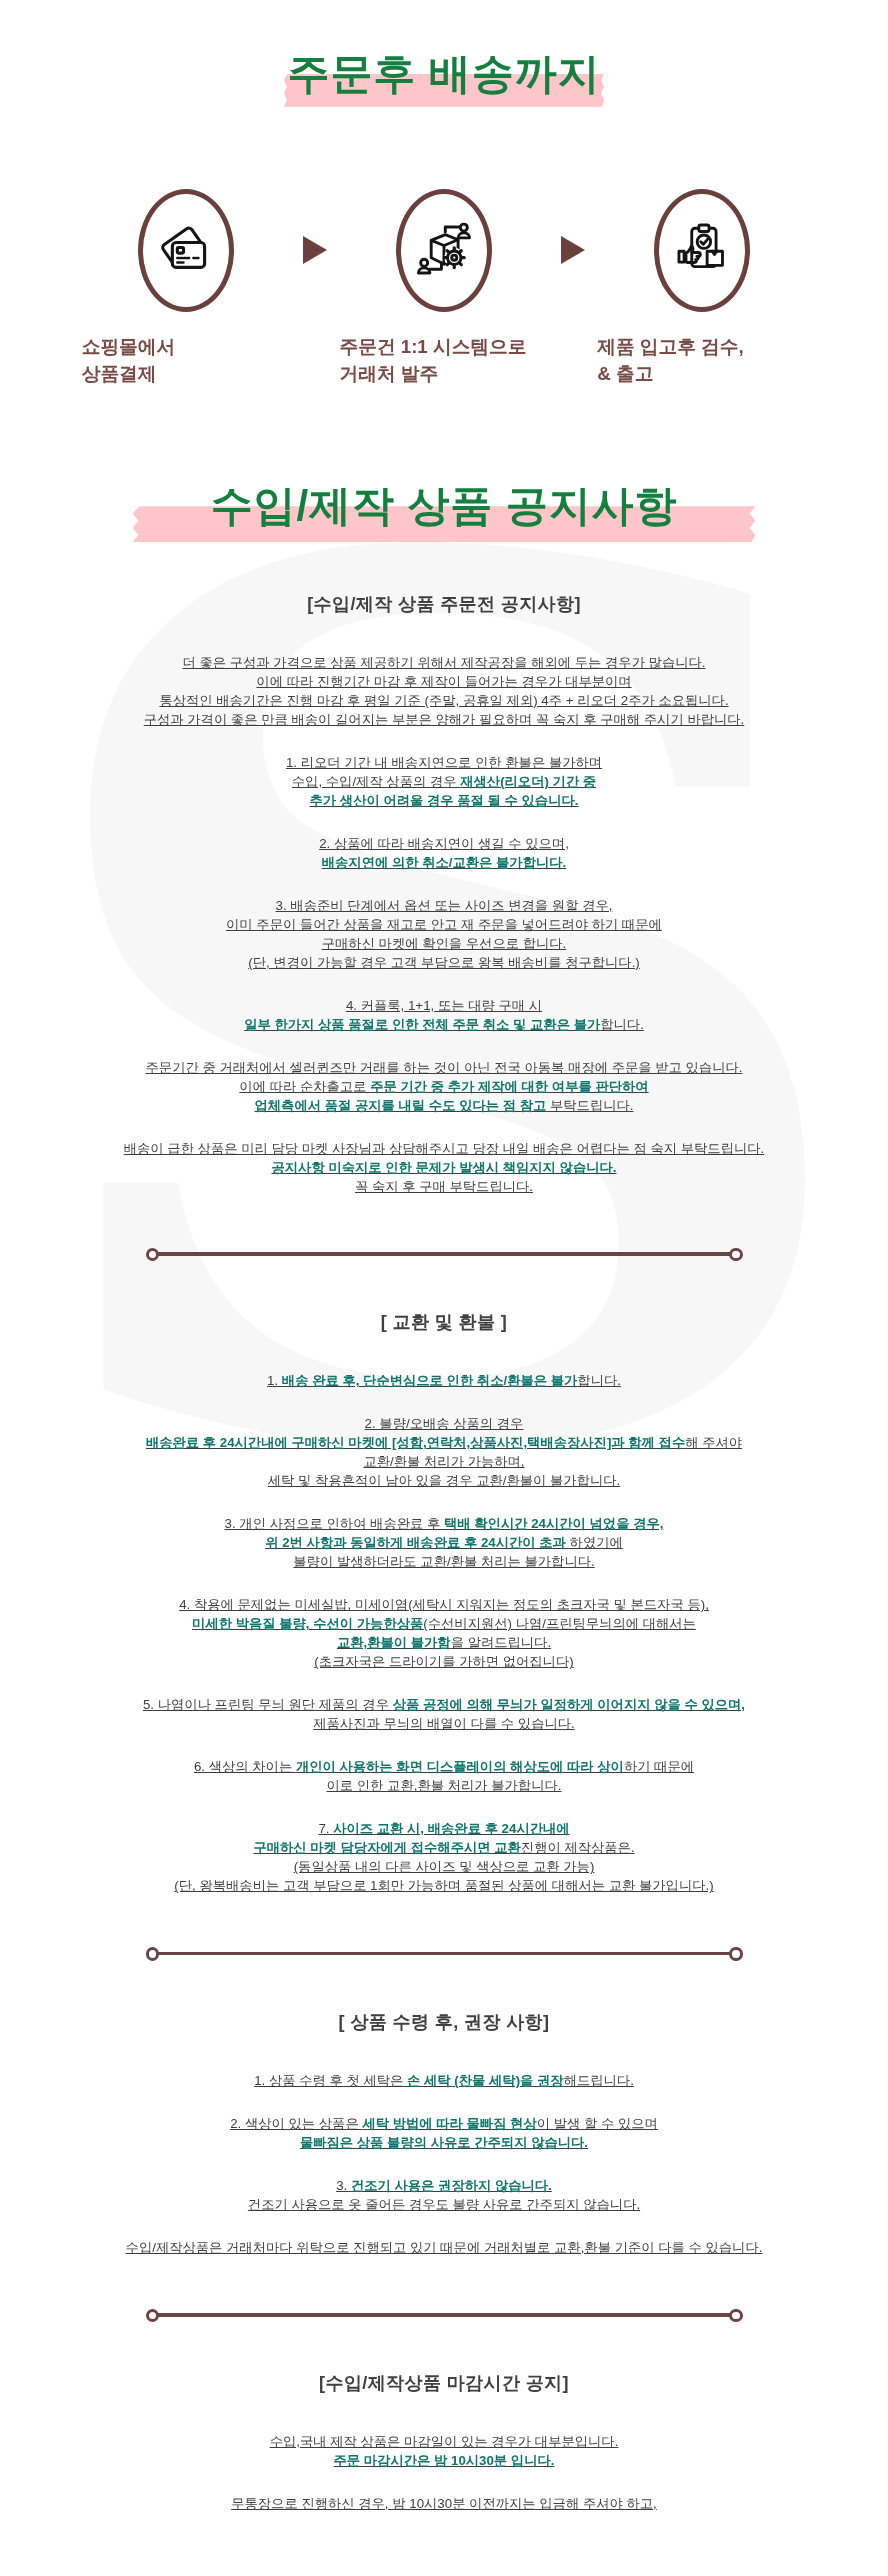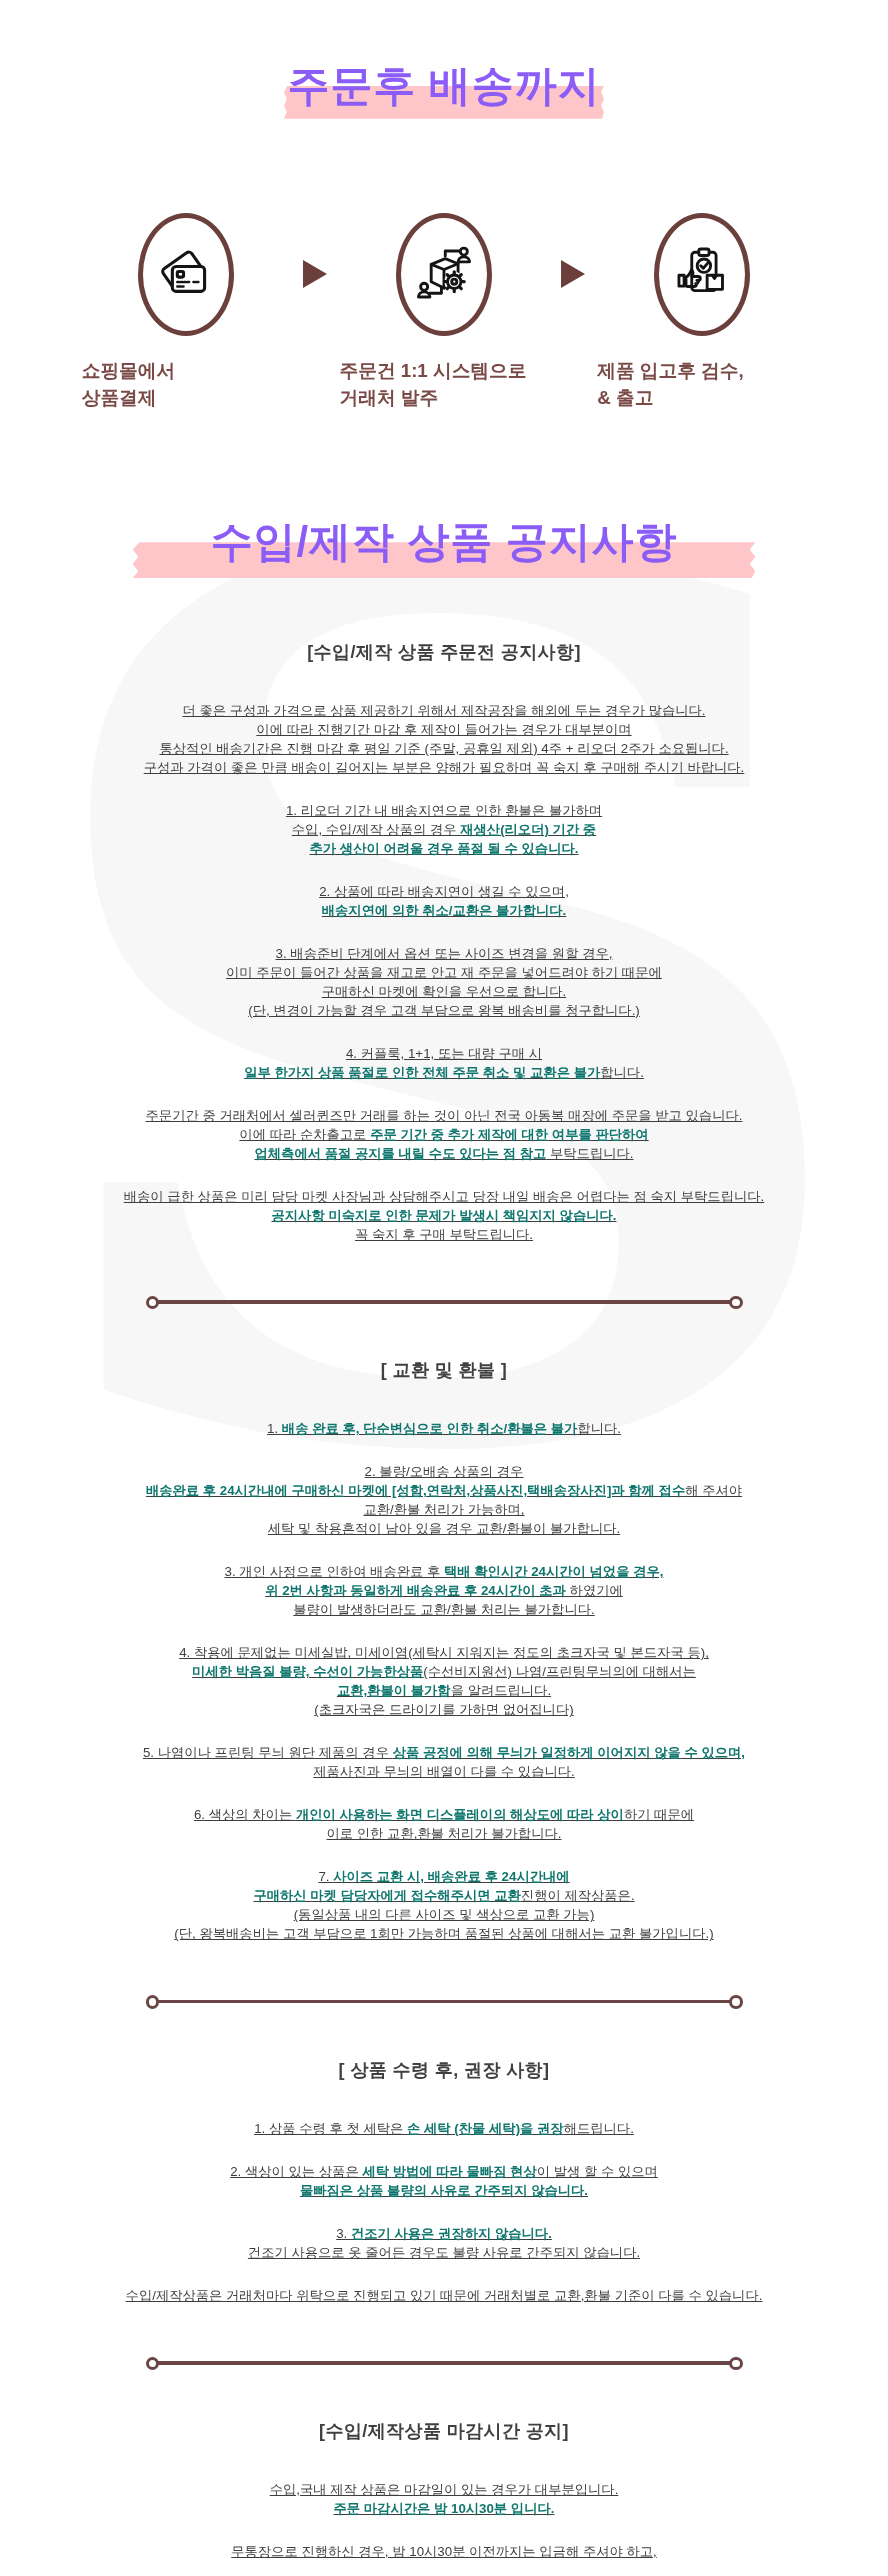--- a/index.html
+++ b/index.html
@@ -7,22 +7,22 @@
         font-family:"Liberation Sans", sans-serif;}
   .watermark{position:absolute;top:382px;left:0;width:100%;text-align:center;z-index:0;
              font-family:"DejaVu Serif", serif;font-weight:bold;font-size:1199px;line-height:1.05;
              color:#f7f7f8;user-select:none;pointer-events:none;}
   .content{position:relative;z-index:1;}
 
   
   .hero{display:flex;justify-content:center;}
   .hero.first{padding-top:44px;}
   .hero.notice{margin-top:89px;}
-  .big-title{position:relative;display:inline-block;margin:12px;
-             font-size:42px;font-weight:bold;letter-spacing:0.9px;color:#8b5cf6;line-height:1.45;}
+  .big-title{position:relative;display:inline-block;margin:0;
+             font-size:42px;font-weight:bold;letter-spacing:0.9px;color:#15803d;line-height:1.45;}
   .big-title .title-text{position:relative;z-index:1;}
   .band{position:absolute;z-index:0;background:#ffc6ca;
         clip-path:polygon(1.1% 0%,100% 0%,99.1% 20%,100% 40%,99.1% 60%,100% 80%,99.4% 100%,0% 100%,0.9% 80%,0% 60%,0.9% 40%,0% 20%);}
   .band.narrow{height:33px;left:-3.6px;right:-3.6px;bottom:-1.8px;}
   .band.wide{height:36px;left:-78px;right:-78px;bottom:-5.3px;}
 
   
   .process{display:flex;justify-content:center;align-items:flex-start;margin-top:84px;}
   .step{width:209px;}
   .circle{width:96px;height:123px;border:5.3px solid #6b403c;border-radius:50%;

